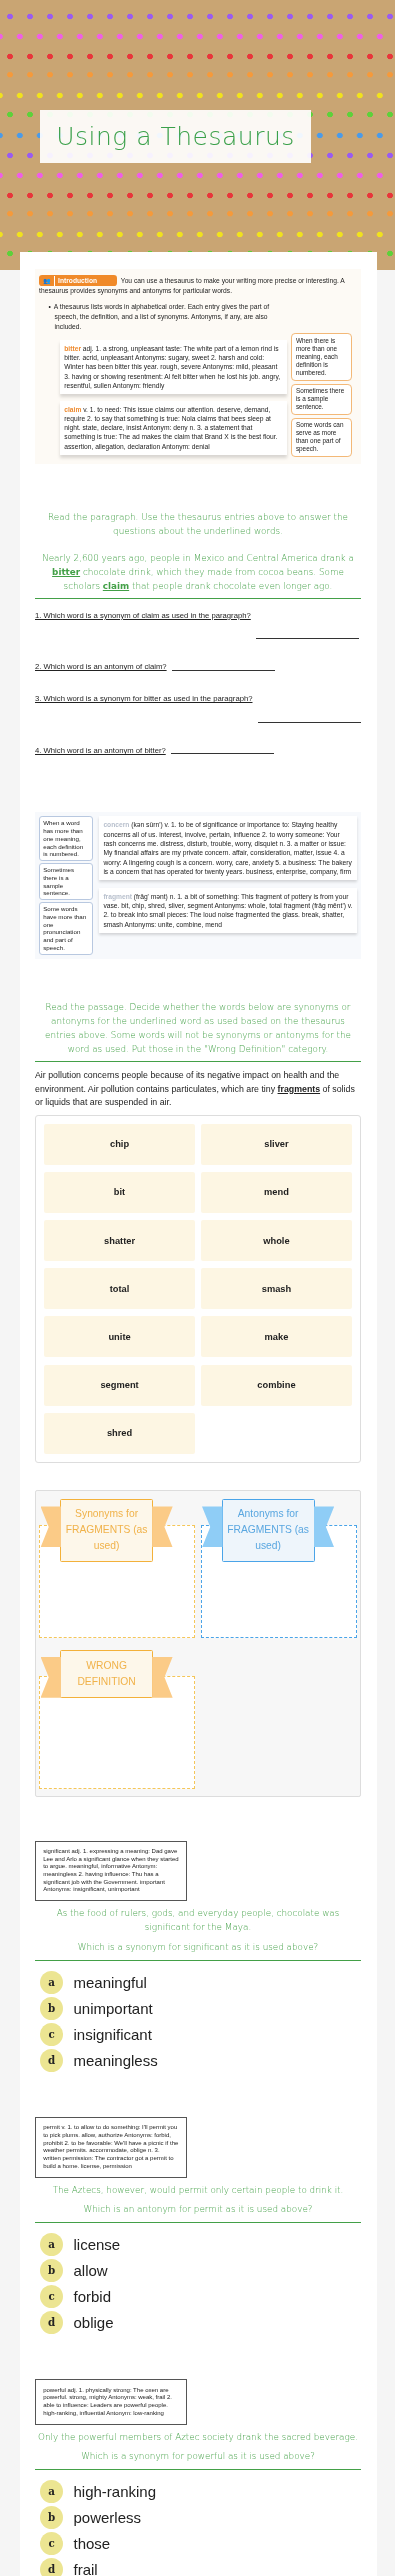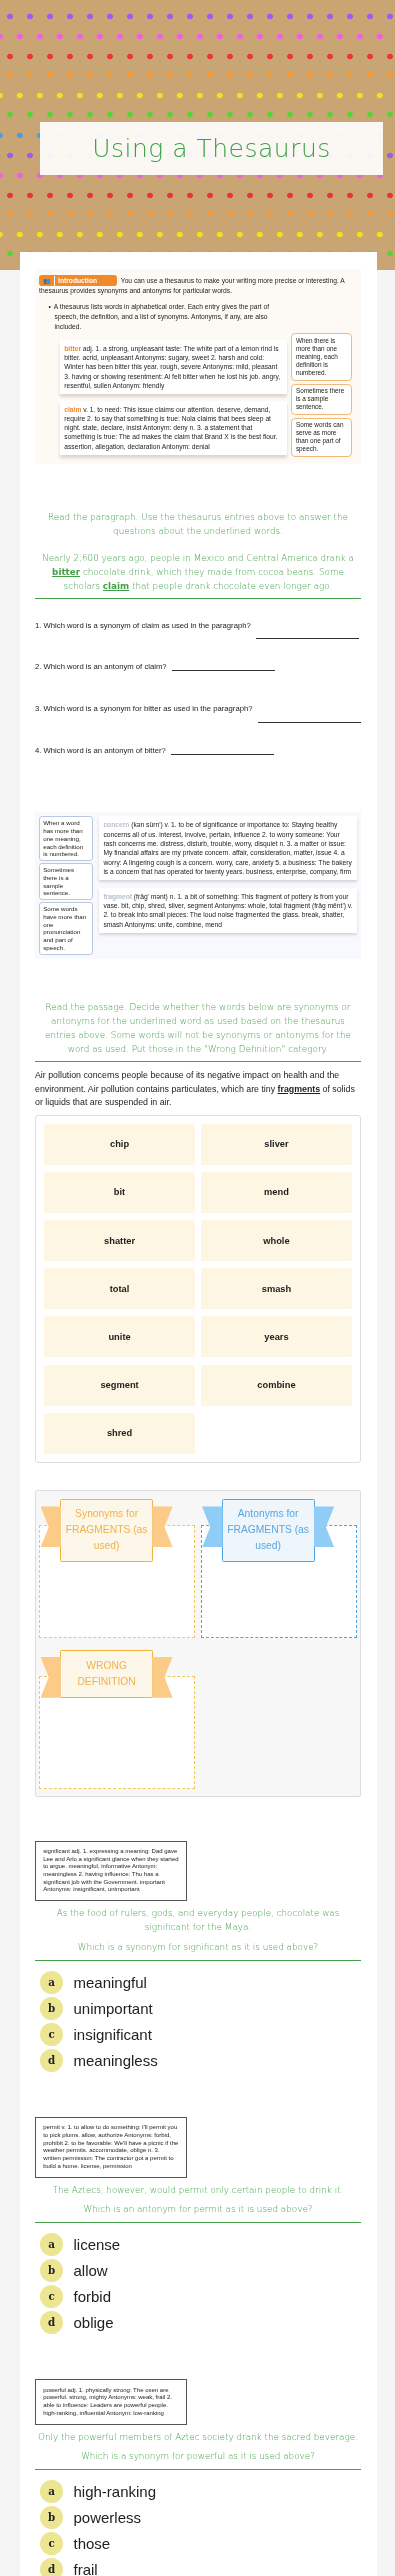--- a/index.html
+++ b/index.html
@@ -11,42 +11,42 @@
       radial-gradient(circle, #f1e21c 2.6px, transparent 3.1px),
       radial-gradient(circle, #5ed13a 2.6px, transparent 3.1px),
       radial-gradient(circle, #4b9be8 2.6px, transparent 3.1px),
       radial-gradient(circle, #9a5cf0 2.6px, transparent 3.1px),
       radial-gradient(circle, #ef5ee8 2.6px, transparent 3.1px),
       radial-gradient(circle, #e8363b 2.6px, transparent 3.1px);
     background-size: 20px 139px;
     background-position: 0 5.2px, 9.8px 26px, 0 45px, 9.8px 66px, 0 86px, 9.8px 106px, 0 126px;
   }
   .title-band {
-    position: absolute; left: 40px; top: 110px; width: 343px; height: 53px;
-    background: rgba(255,255,255,0.92); display: flex; align-items: center; justify-content: center; margin-top: 12px;
+    position: absolute; left: 40px; top: 110px; width: 271px; height: 53px;
+    background: rgba(255,255,255,0.92); display: flex; align-items: center; justify-content: center;
   }
   .title-band h1 { font-family: "DejaVu Sans", sans-serif; font-weight: 300; font-size: 25px; color: #3aa04a; letter-spacing: 0.5px; }
   .page { position: relative; width: 357px; margin: -18.5px auto 0; background: #fff; padding: 17.5px 15.5px 20.6px; }
   .intro { background: #fdfaf5; padding: 6.2px 4.1px 7.2px; }
   .intro-head { font-size: 6.7px; line-height: 10.3px; }
   .badge { display: inline-flex; align-items: center; gap: 3.1px; background: #f08a2a; color: #fff; font-weight: bold; border-radius: 3.1px; padding: 0.5px 19.6px 0.5px 4.1px; margin-right: 4.1px; font-size: 6.7px; }
   .badge .people { font-size: 6.2px; border-right: 0.5px solid #fff; padding-right: 3.1px; }
   .bullet { margin: 5.2px 0 0 15.5px; font-size: 6.7px; line-height: 9.8px; width: 232px; }
   .bullet:before { content: "•"; margin-left: -6.2px; margin-right: 3.1px; }
   .intro-grid { display: flex; gap: 4.1px; margin-top: 2.1px; margin-left: 20.6px; }
   .entries { width: 227px; }
   .entry { background: #fff; box-shadow: 0 3.1px 3.1px rgba(0,0,0,0.15); padding: 4.1px 4.6px; font-size: 6.7px; line-height: 9.3px; margin-top: 6.2px; }
   .hw { color: #ee8a2e; font-weight: bold; }
   .callouts { width: 61px; display: flex; flex-direction: column; gap: 3.1px; }
   .callout { border: 1px solid #f3b877; border-radius: 4.1px; padding: 2.1px 4.1px; font-size: 6.4px; line-height: 8.2px; background: #fff; }
   .handwrite { font-family: "DejaVu Sans", sans-serif; font-weight: 300; color: #43a047; font-size: 8.8px; line-height: 14px; text-align: center; }
   .instr { margin-top: 46px; }
   .para { margin-top: 13.4px; padding-bottom: 5.2px; border-bottom: 0.5px solid #43a047; }
   .para u, .qline u { text-decoration: underline; font-weight: bold; }
-  .q { font-size: 7.7px; margin-top: 11.3px; display: flex; align-items: center; gap: 5.2px; flex-wrap: wrap; }
+  .q { font-size: 7.7px; margin-top: 11.3px; display: flex; align-items: flex-start; gap: 5.2px; flex-wrap: wrap; text-decoration: underline; }
   .blank { display: inline-block; width: 103px; border-bottom: 0.5px solid #333; height: 8.2px; }
   .q.block .blank { display: block; margin-top: 20.6px; }
   .concern-box { margin-top: 57px; background: #f7f9fc; padding: 4.1px; display: flex; gap: 6.2px; }
   .c-callouts { width: 54px; display: flex; flex-direction: column; gap: 2.1px; }
   .c-callout { border: 0.8px solid #b8c8e0; border-radius: 3.1px; padding: 2.1px 3.1px; font-size: 6.2px; line-height: 7.7px; background: #fff; }
   .c-entries { flex: 1; }
   .c-entry { background: #fff; box-shadow: 0 2.1px 2.6px rgba(0,0,0,0.15); padding: 4.1px 4.1px; font-size: 6.7px; line-height: 9.3px; margin-bottom: 7.2px; }
   .gsyn { color: #b7bfcc; font-weight: bold; }
   .passage { font-size: 8.8px; line-height: 13.4px; margin-top: 7.2px; }
   .passage u { font-weight: bold; }
@@ -144,21 +144,21 @@
   <div class="word-bank">
     <div class="chip">chip</div>
     <div class="chip">sliver</div>
     <div class="chip">bit</div>
     <div class="chip">mend</div>
     <div class="chip">shatter</div>
     <div class="chip">whole</div>
     <div class="chip">total</div>
     <div class="chip">smash</div>
     <div class="chip">unite</div>
-    <div class="chip">years</div>
+    <div class="chip">make</div>
     <div class="chip">segment</div>
     <div class="chip">combine</div>
     <div class="chip">shred</div>
   </div>
 
   <div class="bins">
     <div class="bin">
         <div class="ribbon">Synonyms for FRAGMENTS (as used)</div>
       </div>
     <div class="bin blue">

